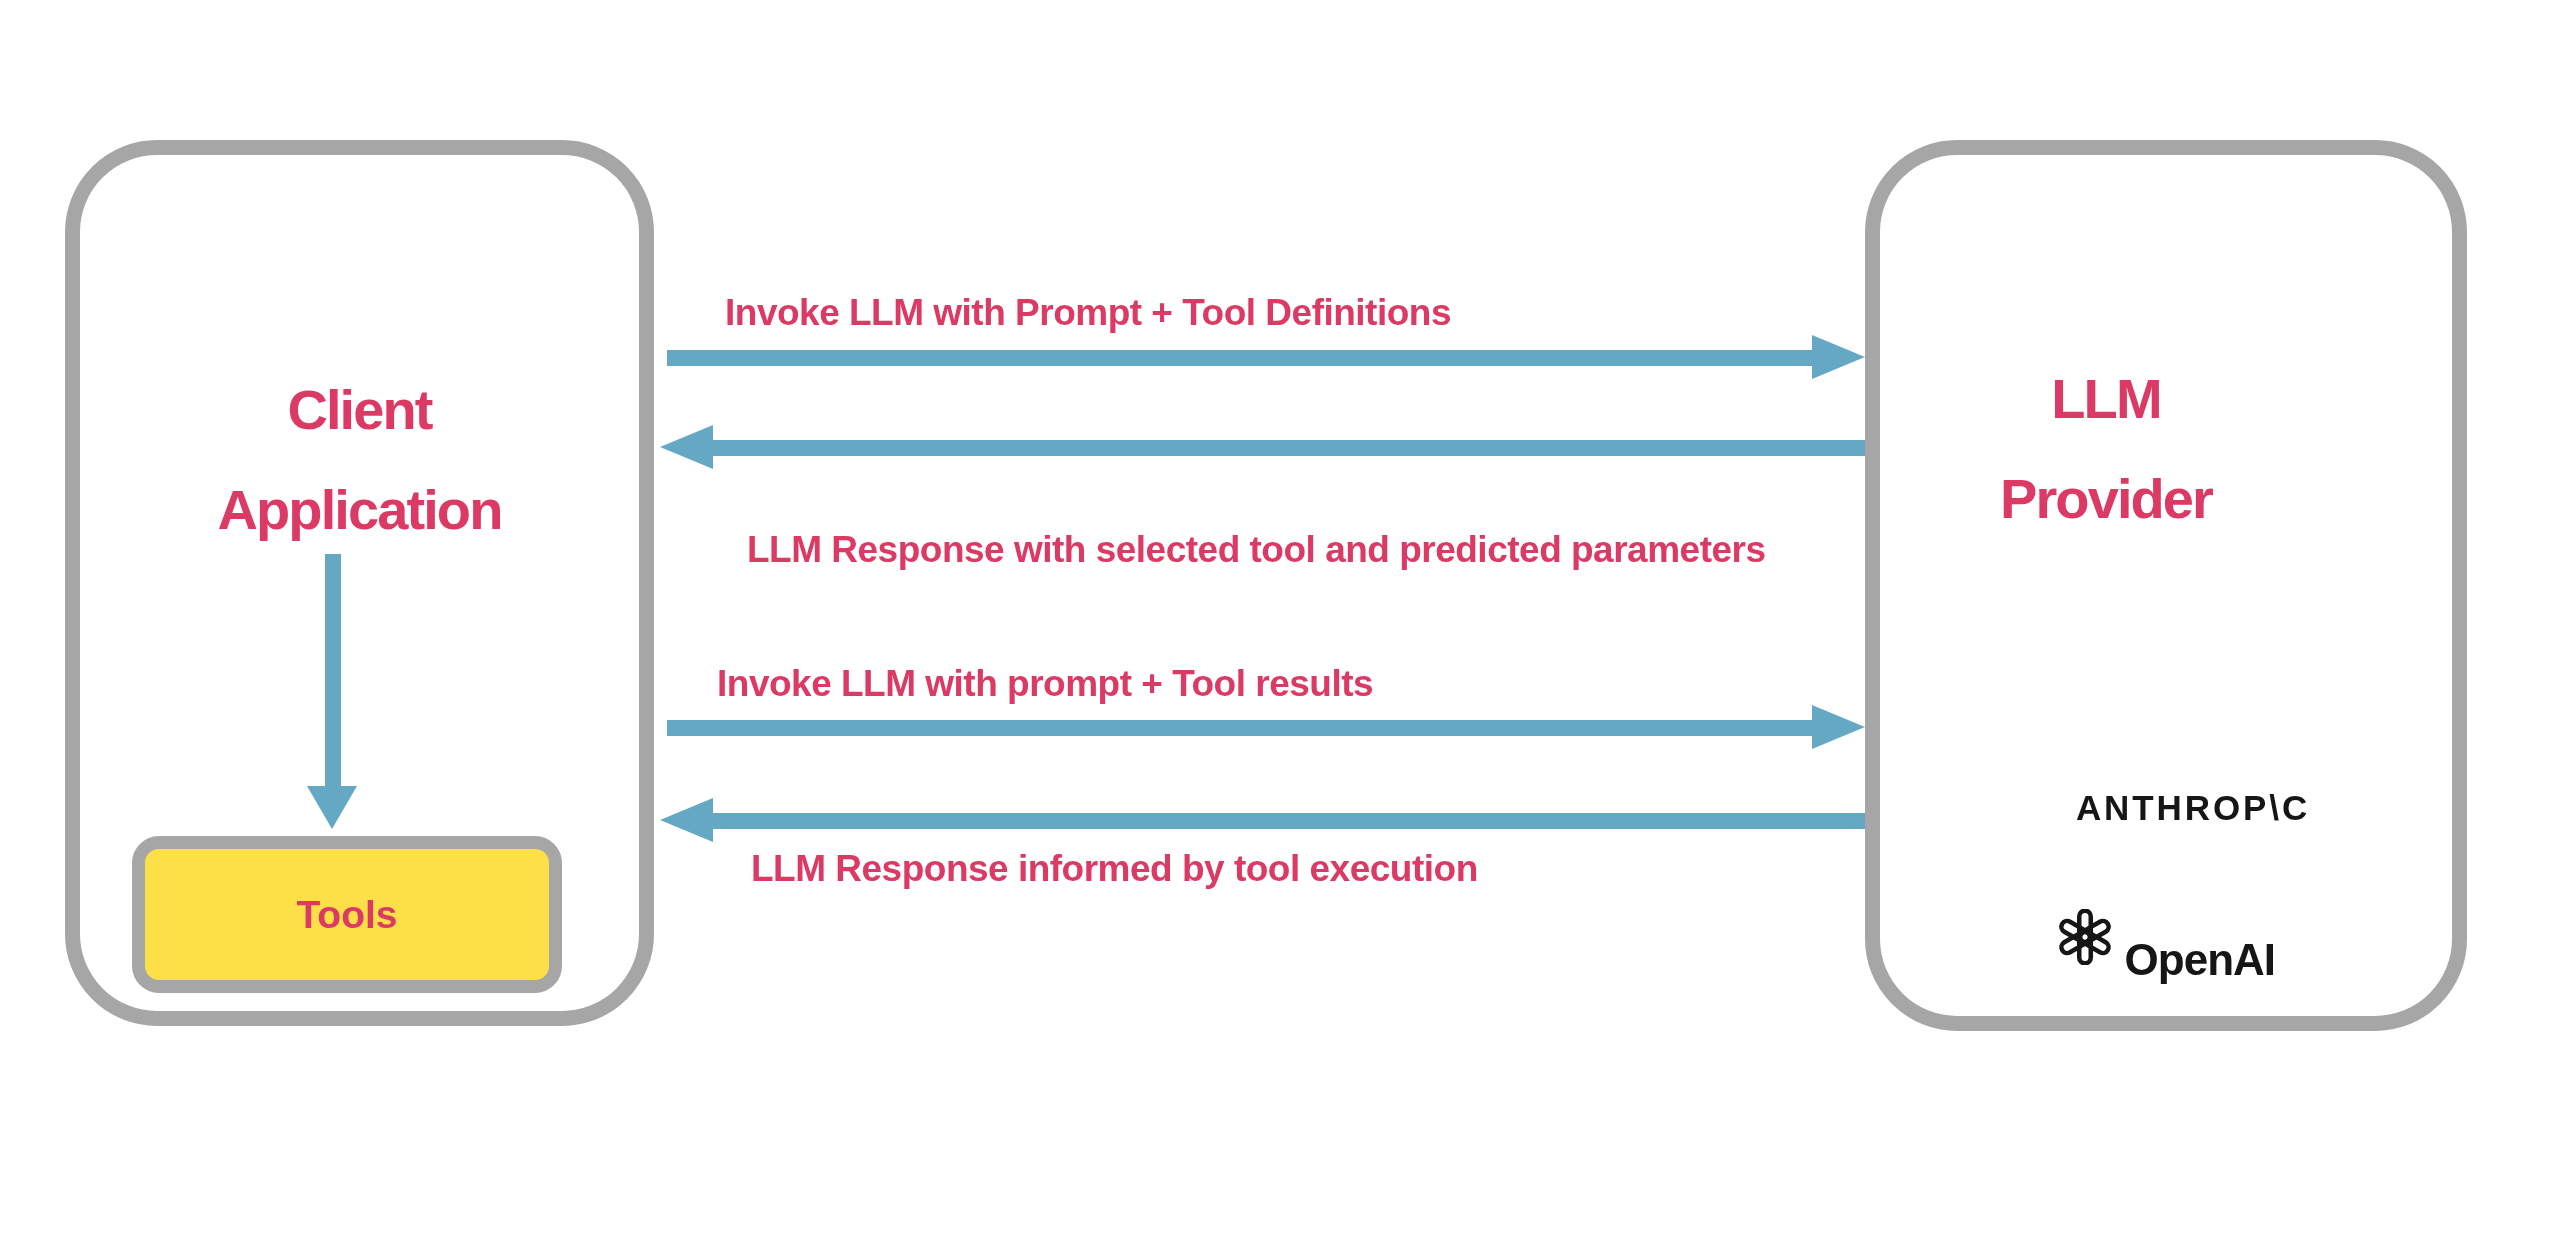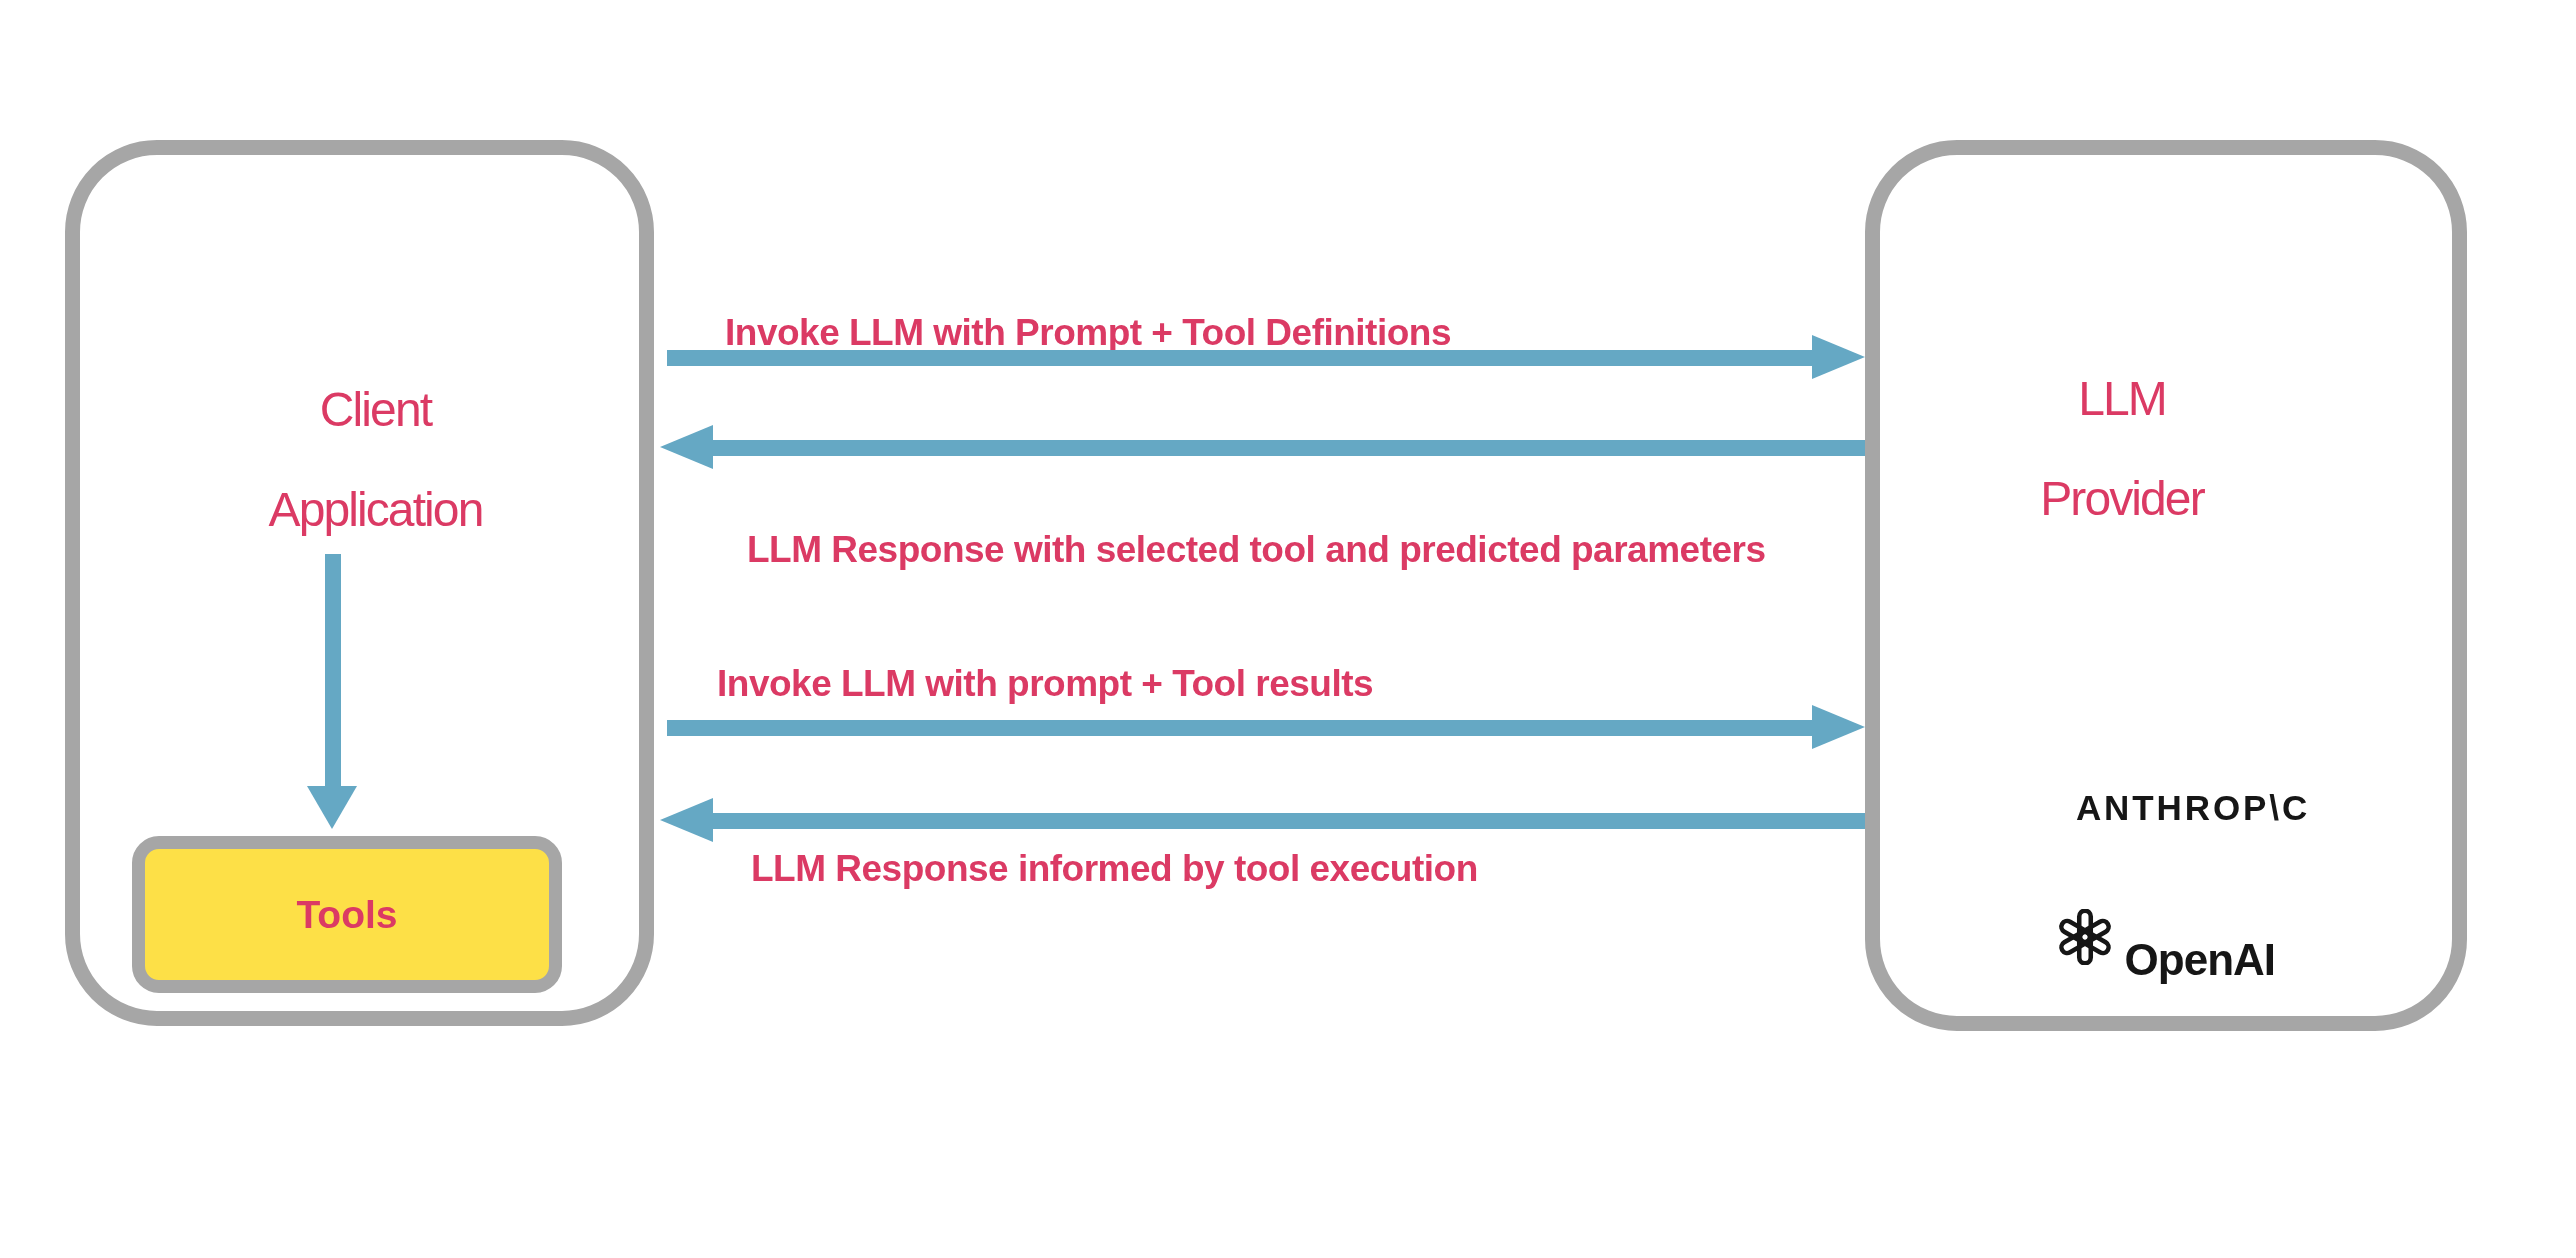--- a/index.html
+++ b/index.html
@@ -24,25 +24,24 @@
     background:#ffffff;
     box-sizing:border-box;
   }
   .client-box{left:65px;top:140px;width:589px;height:886px;}
   .provider-box{left:1865px;top:140px;width:602px;height:891px;}
   .node-title{
     position:absolute;
     width:589px;
     text-align:center;
     color:var(--pink);
-    font-size:48px;font-weight:400;
+    font-size:56px;font-weight:700;
     letter-spacing:-1.9px;
     line-height:100px;
     white-space:nowrap;
-    padding-left:16px;
   }
   .client-title{left:65px;top:360px;}
   .provider-title{left:1865px;top:349px;width:482px;}
   
   .tools-box{
     position:absolute;
     left:132px;top:836px;width:430px;height:157px;
     border:13.5px solid var(--gray);
     border-radius:27px;
     box-sizing:border-box;
@@ -159,21 +158,21 @@
             </g>
           <g transform="rotate(300)">
               <rect x="-7" y="-32" width="14" height="38" rx="7"></rect>
             </g>
         </g>
       </svg>
     </span>
     <span class="openai-wordmark">OpenAI</span>
   </div>
 
-  <div class="arrow-label" style="left:725px;top:313px;margin-top:20px;">Invoke LLM with Prompt + Tool Definitions</div>
+  <div class="arrow-label" style="left:725px;top:313px;">Invoke LLM with Prompt + Tool Definitions</div>
   <div class="shaft-h" style="left:667px;top:350px;width:1145px;"></div>
   <div class="head-right" style="left:1812px;top:335px;"></div>
 
   <div class="head-left" style="left:660px;top:425px;"></div>
   <div class="shaft-h" style="left:713px;top:440px;width:1152px;"></div>
   <div class="arrow-label" style="left:747px;top:503px;margin-top:47px;">LLM Response with selected tool and predicted parameters</div>
 
   <div class="arrow-label" style="left:717px;top:684px;">Invoke LLM with prompt + Tool results</div>
   <div class="shaft-h" style="left:667px;top:720px;width:1145px;"></div>
   <div class="head-right" style="left:1812px;top:705px;"></div>

